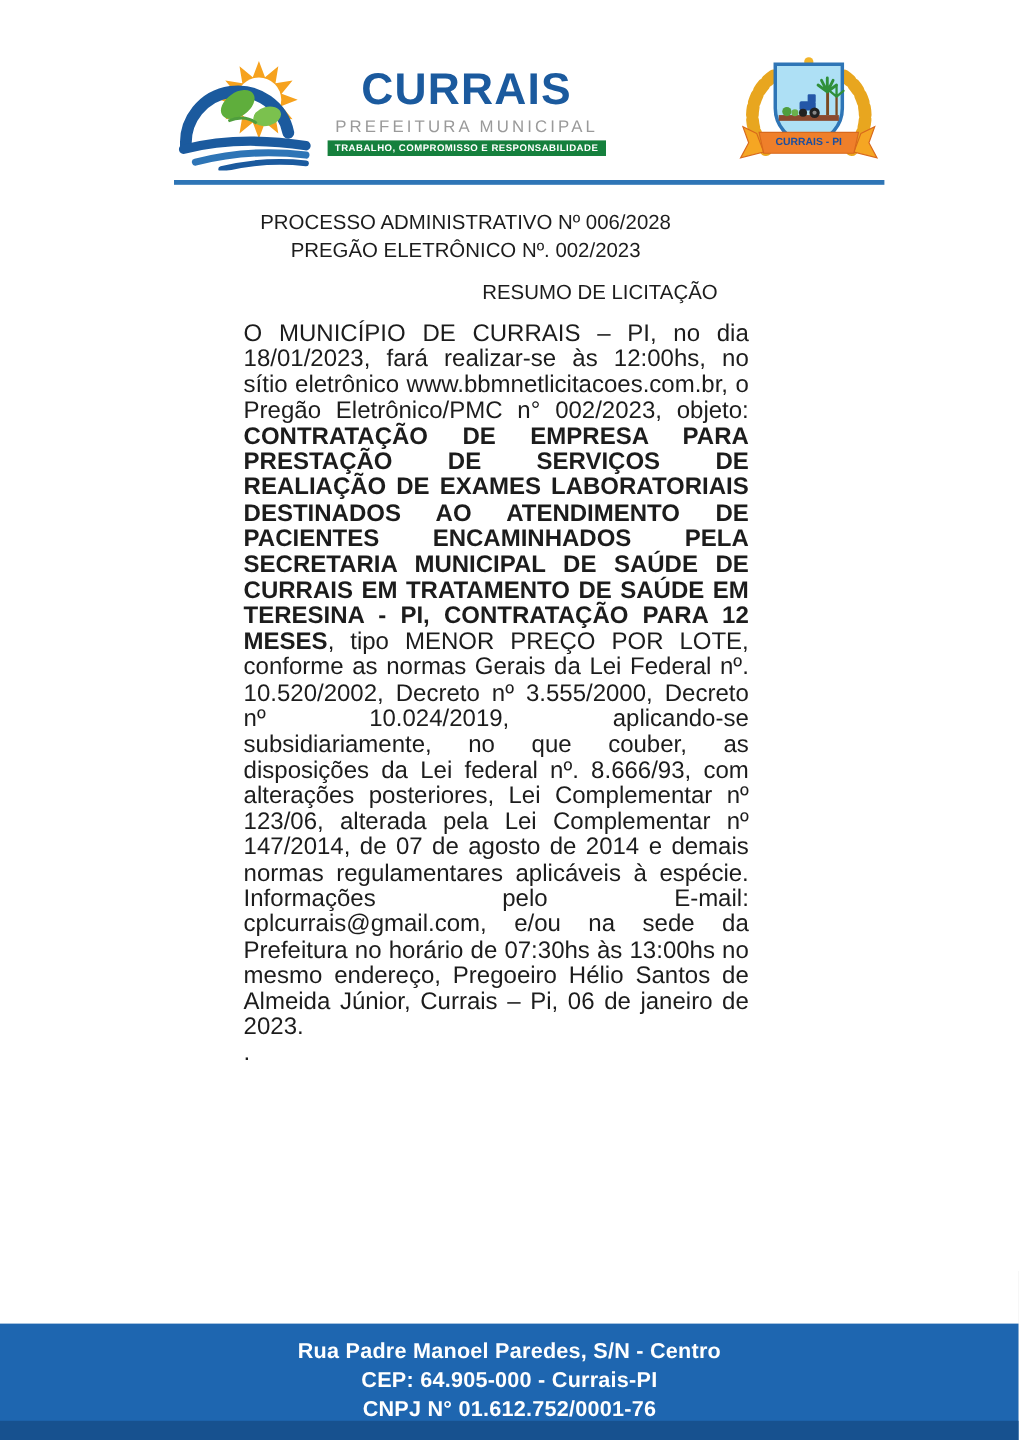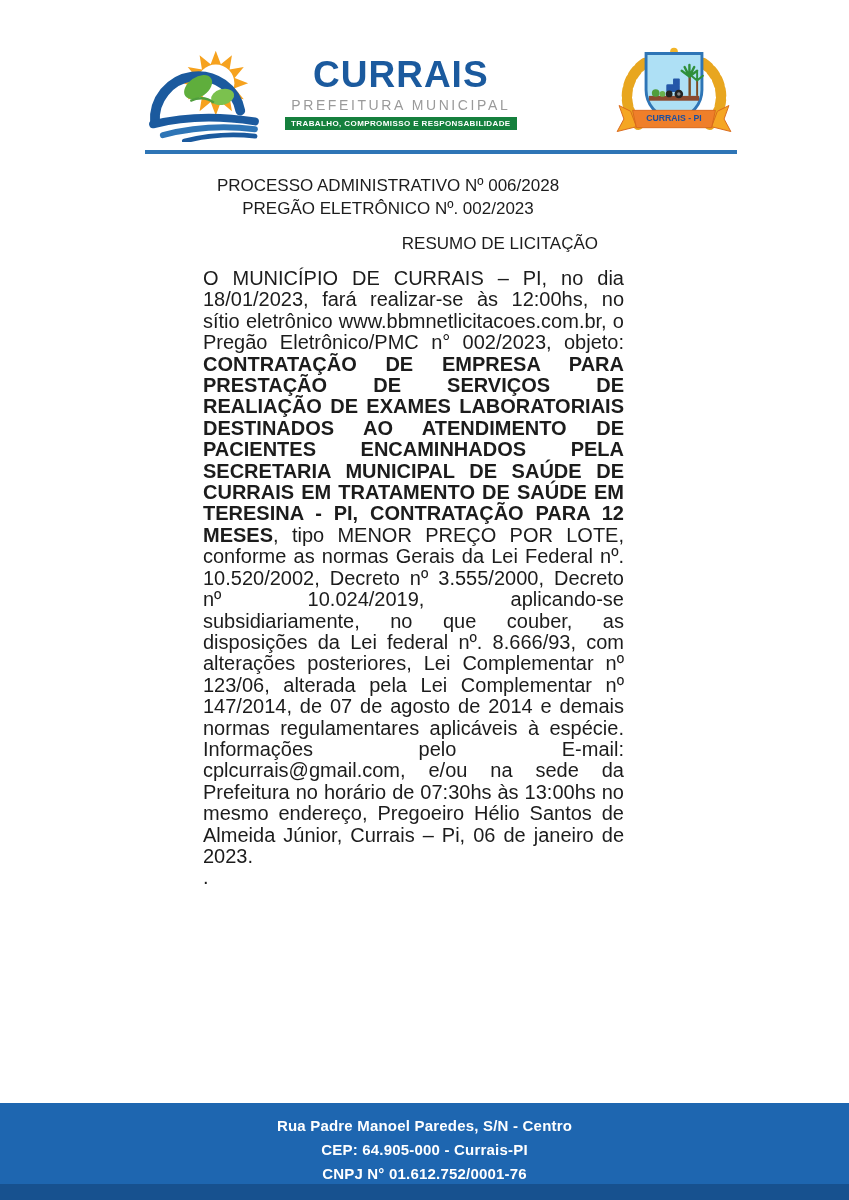--- a/index.html
+++ b/index.html
@@ -7,21 +7,21 @@
   .page {
     position:relative; width:849px; height:1200px; margin:0 auto;
     background:#ffffff; overflow:hidden;
     font-family:"Liberation Sans", sans-serif; color:#1a1a1a;
   }
   
   .header {
     position:absolute; top:40px; left:145px; right:112px;
     display:flex; justify-content:space-between; align-items:center;
   }
-  .brand { display:flex; align-items:center; gap:22px; }
+  .brand { display:flex; align-items:center; gap:10px; }
   .brand-mark { width:118px; height:98px; }
   .brand-text { display:flex; flex-direction:column; align-items:center; }
   .brand-name {
     font-size:37px; font-weight:bold; color:#1b5a9e; letter-spacing:1px; line-height:1.05;
   }
   .brand-sub {
     font-size:14px; color:#9a9a9a; letter-spacing:2.6px; margin-top:3px; white-space:nowrap;
   }
   .brand-tagline {
     margin-top:4px; background:#15803d; color:#ffffff;
@@ -51,21 +51,21 @@
   .footer {
     position:absolute; left:0; bottom:0; width:849px; height:97px;
     background:#1e66b0;
   }
   .footer-dark {
     position:absolute; left:0; bottom:0; width:100%; height:16px;
     background:#17518f;
   }
   .footer-lines {
     position:relative; z-index:1; padding-top:11px; text-align:center;
-    color:#ffffff; font-weight:bold; font-size:15px; line-height:24px;
+    color:#ffffff; font-weight:bold; font-size:18px; line-height:24px;
     letter-spacing:.2px;
   }
 </style>
 </head>
 <body>
 
 <div class="page">
 
   <div class="header">
 

